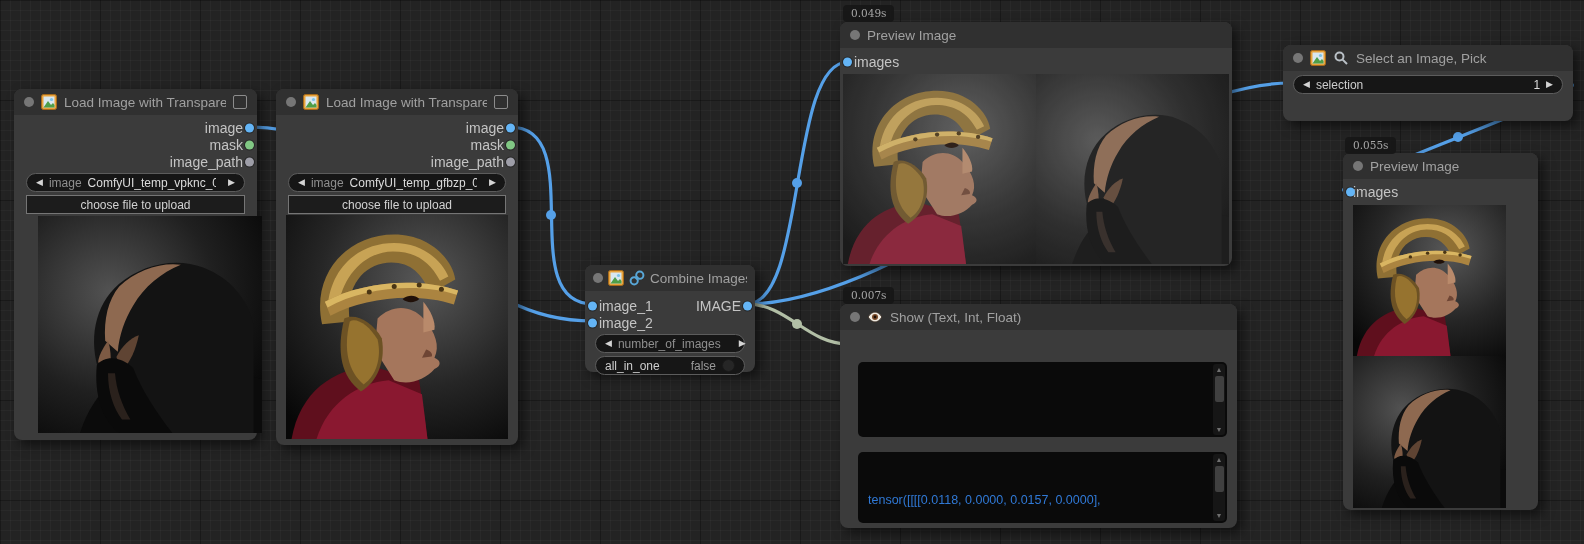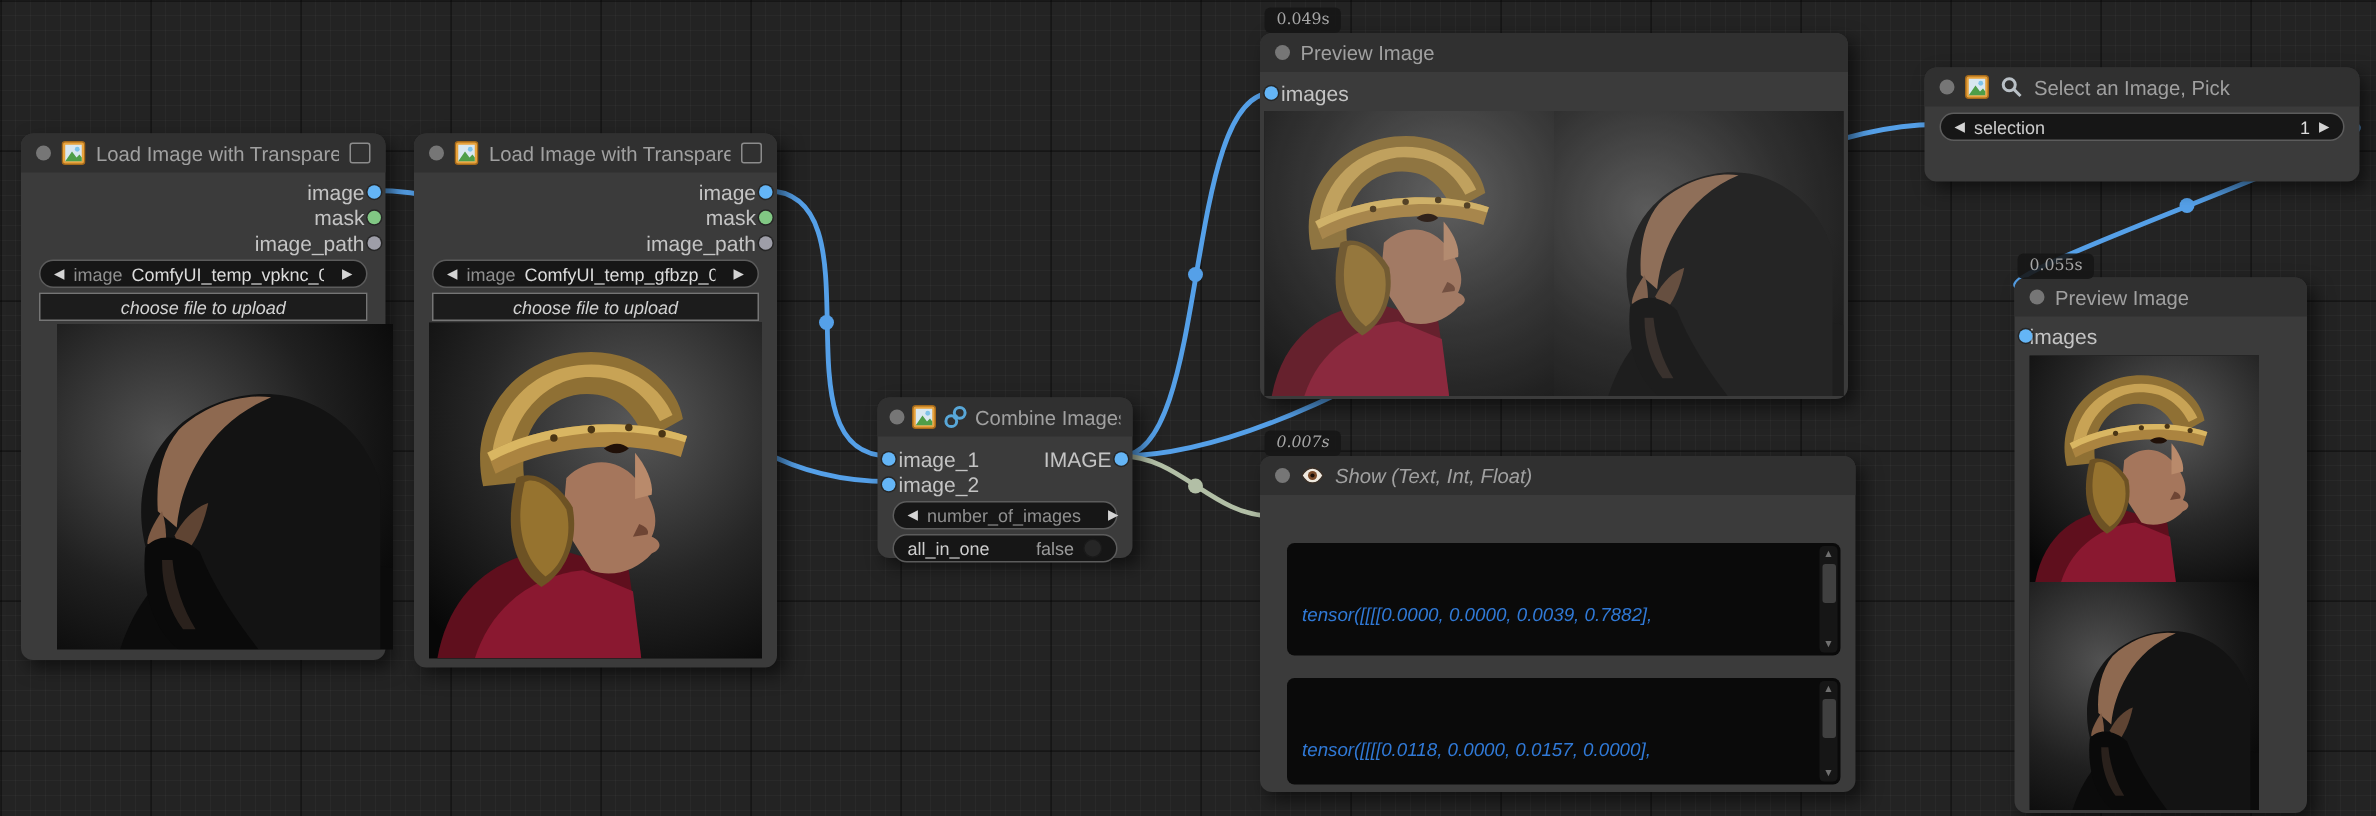--- a/index.html
+++ b/index.html
@@ -32,21 +32,21 @@
   .c-img{background:#64b5f6;} .c-mask{background:#81c784;} .c-str{background:#9e9ea8;} .c-any{background:#4fd35a;}
   .pill{height:17px;background:#161616;border:1px solid #5c5c5c;border-radius:10px;
     display:flex;align-items:center;gap:6px;padding:0 9px;margin:3px 12px 0 12px;
     font-size:12px;color:#dcdcdc;}
   .pill .arrow{color:#d4d4d4;font-size:9px;line-height:1;}
   .pill .wlabel{color:#8f8f8f;white-space:nowrap;}
   .pill .wvalue{white-space:nowrap;overflow:hidden;}
   .pill .spacer{flex:1;}
   .toggle-circle{width:11px;height:11px;border-radius:50%;background:#262626;border:1px solid #1a1a1a;}
   .btn{height:17px;margin:3px 12px 18px 12px;background:#1c1c1c;border:1px solid #757575;
-    display:flex;align-items:center;justify-content:center;font-size:12px;color:#d2d2d2;font-style:italic;}
+    display:flex;align-items:center;justify-content:center;font-size:12px;color:#d2d2d2;}
   .photo{position:absolute;overflow:hidden;background:#101010;}
   .photo svg{width:100%;height:100%;display:block;}
   .badge{position:absolute;background:rgba(22,22,22,.9);color:#a6a6a6;
     font-family:"DejaVu Serif", serif;font-size:10.5px;line-height:1;
     padding:3px 8px;border-radius:4px;white-space:nowrap;}
   .textarea{position:absolute;background:#0a0a0a;border-radius:5px;overflow:hidden;
     color:#3079d6;font-size:12.5px;line-height:17px;padding:6px 22px 2px 10px;white-space:pre;}
   .sbar{position:absolute;right:2px;top:2px;bottom:2px;width:12px;background:#161616;border-radius:3px;}
   .sarrow{position:absolute;left:0;right:0;text-align:center;color:#6f6f6f;font-size:7px;line-height:11px;}
   .sarrow.up{top:0;} .sarrow.down{bottom:0;}
@@ -255,33 +255,32 @@
     </div>
     <div class="photo" style="left:3px;top:52px;width:386px;height:190px;">
       <svg viewBox="0 0 320 160" preserveAspectRatio="none">
         <use href="#sym-soldier" x="0" y="0" width="160" height="160"></use>
         <use href="#sym-beard" x="160" y="0" width="160" height="160"></use>
         <rect width="320" height="160" fill="rgba(150,150,150,0.14)"></rect>
       </svg>
     </div>
   </div>
 
-  <div class="node" style="left:840px;top:304px;width:397px;height:224px;font-style:italic;">
+  <div class="node" style="left:840px;top:304px;width:397px;height:224px;">
     <div class="badge" style="top:-17px;left:3px;">0.007s</div>
     <div class="titlebar">
       <span class="status-dot"></span>
       <svg class="ticon" viewBox="0 0 16 16">
           <path d="M1,8 C3,4.5 6,3 8,3 C10,3 13,4.5 15,8 C13,11.5 10,13 8,13 C6,13 3,11.5 1,8 Z" fill="#efe9df" stroke="#3a3028"></path>
           <circle cx="8" cy="8" r="3" fill="#7a4a28"></circle>
           <circle cx="8" cy="8" r="1.4" fill="#1a0e06"></circle>
         </svg>
       <span class="ntitle">Show (Text, Int, Float)</span>
     </div>
     <div class="textarea" style="left:18px;top:58px;width:337px;height:67px;">
-      <div class="tline">tensor([[[[0.0000, 0.0000, 0.0039, 0.7882],</div>
       
       
       
       <div class="sbar">
         <div class="sarrow up">▲</div>
         <div class="sthumb"></div>
         <div class="sarrow down">▼</div>
       </div>
     </div>
     <div class="textarea" style="left:18px;top:148px;width:337px;height:63px;">
@@ -314,21 +313,21 @@
     </div>
     <div class="pill" style="margin:4px 10px 0 10px;">
       <span class="arrow">◀</span>
       <span class="wlabel" style="color:#cdcdcd;">selection</span>
       <span class="spacer"></span>
       <span class="wvalue">1</span>
       <span class="arrow">▶</span>
     </div>
   </div>
 
-  <div class="node" style="left:1343px;top:153px;width:195px;height:357px;margin-top:32px;">
+  <div class="node" style="left:1343px;top:153px;width:195px;height:357px;">
     <div class="badge" style="top:-16px;left:2px;">0.055s</div>
     <div class="titlebar">
       <span class="status-dot"></span>
       <span class="ntitle">Preview Image</span>
     </div>
     <div class="rows" style="margin-top:4px;">
       <div class="row" style="padding:0 10px;">
         <span class="dot left c-img"></span>
         <span>images</span>
       </div>

